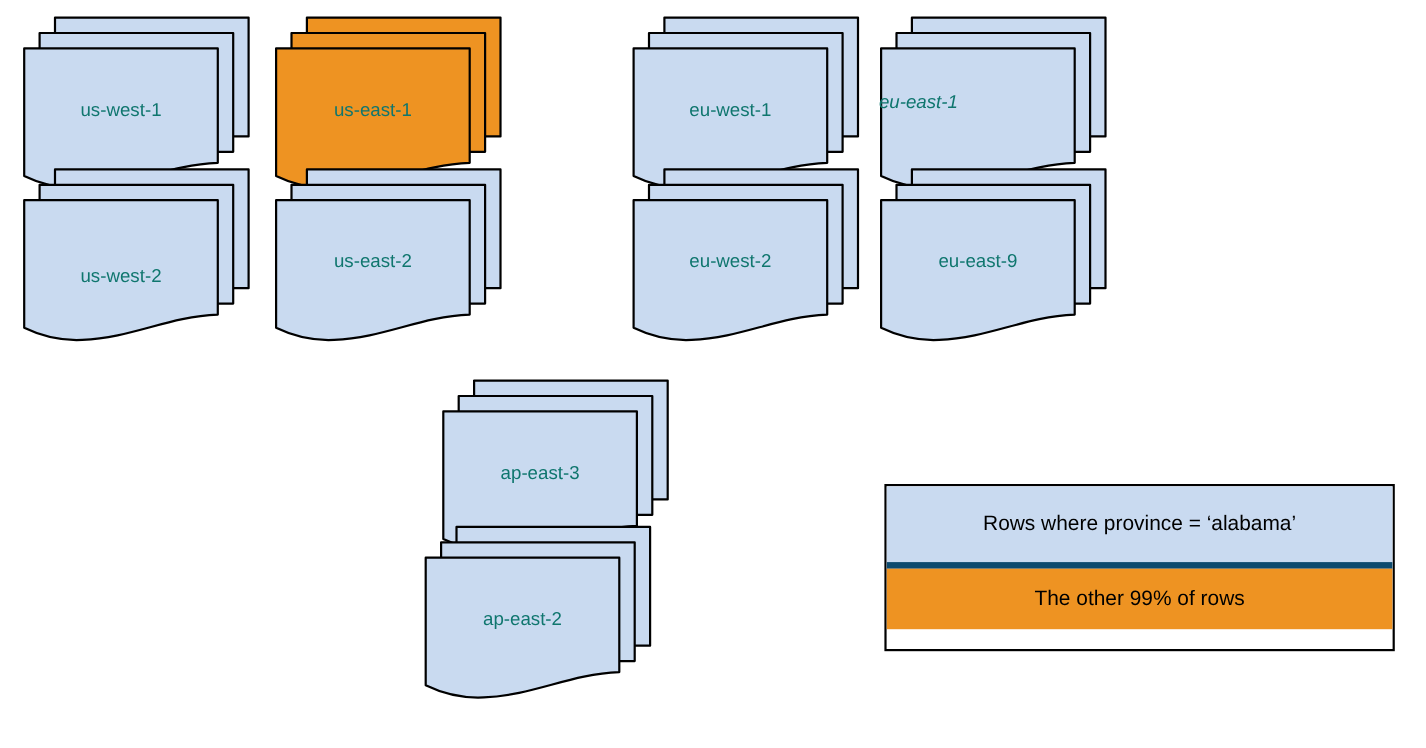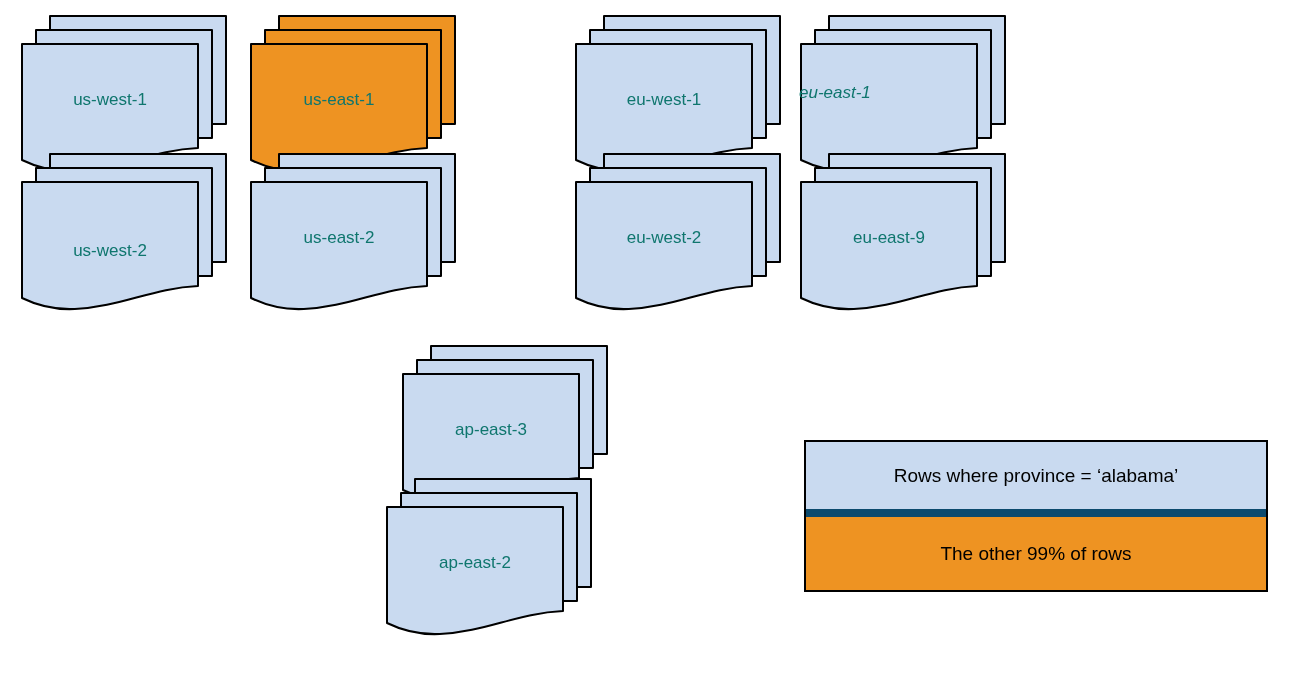--- a/index.html
+++ b/index.html
@@ -47,21 +47,21 @@
     box-sizing: border-box;
     display: flex;
     align-items: center;
     justify-content: center;
     font-size: 19px;
     color: #000000;
     font-family: "Liberation Sans", sans-serif;
   }
   .legend-row.blue {
     background: #c9daf0;
-    border-bottom: 8px solid #0c4a6e;
+    border-bottom: 6px solid #0c4a6e;
   }
   .legend-row.orange {
     background: #ee9322;
   }
 </style>
 </head>
 <body>
 
 <div id="canvas">
     <div class="doc-stack" style="left: 20px; top: 14px;">
@@ -141,17 +141,17 @@
         <path d="M 30 2 L 206 2 L 206 110 L 30 110 Z" fill="#c9daf0" stroke="#000000" stroke-width="2" stroke-linejoin="round"></path>
         <path d="M 16 16 L 192 16 L 192 124 L 16 124 Z" fill="#c9daf0" stroke="#000000" stroke-width="2" stroke-linejoin="round"></path>
         <path d="M 2 30 L 178 30 L 178 134 C 132.24 136 100.56 155 54.8 157 C 33.68 158 14.32 152 2 146 Z" fill="#c9daf0" stroke="#000000" stroke-width="2" stroke-linejoin="round"></path>
       </svg>
       <span class="doc-label" style="left: 0px; top: 76.16px; width: 180px; text-align: center;">ap-east-2</span>
     </div>
     <div class="legend" style="left: 804px; top: 440px; width: 464px; height: 152px;">
       <div class="legend-row blue" style="height: 75px;">
         <span>Rows where province = ‘alabama’</span>
       </div>
-      <div class="legend-row orange" style="height: 73px;">
+      <div class="legend-row orange" style="height: 55px;">
         <span>The other 99% of rows</span>
       </div>
     </div>
   </div>
 
 </body></html>

